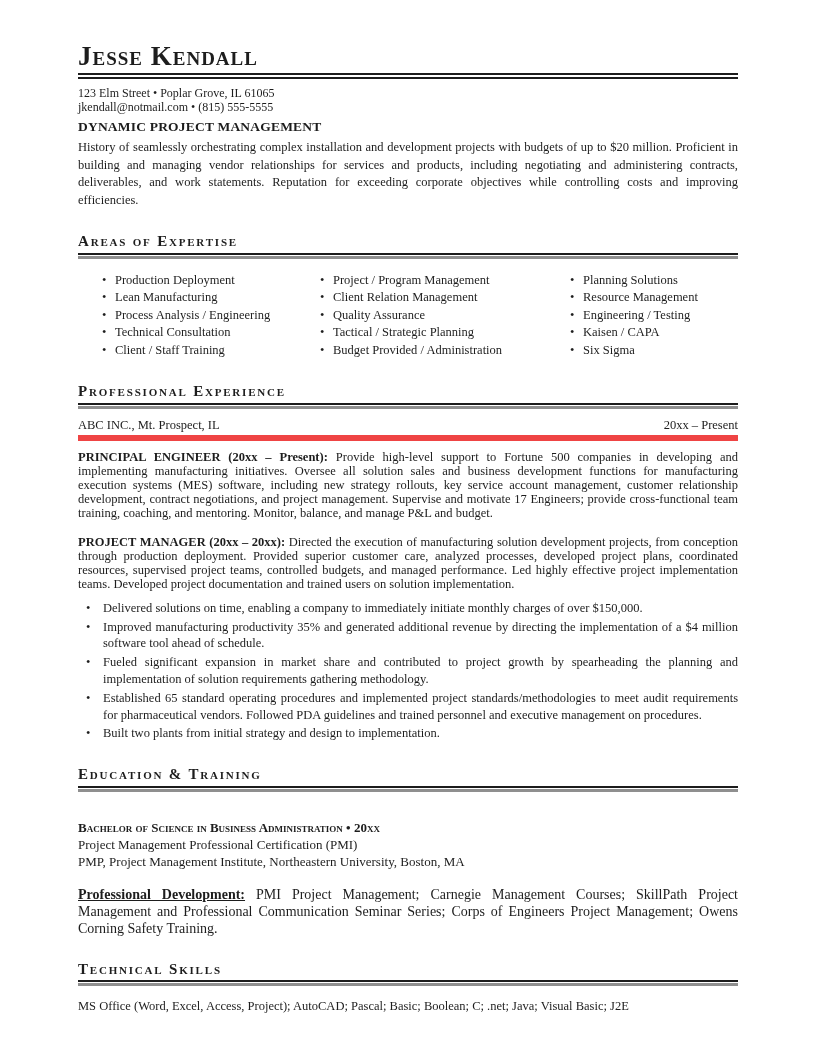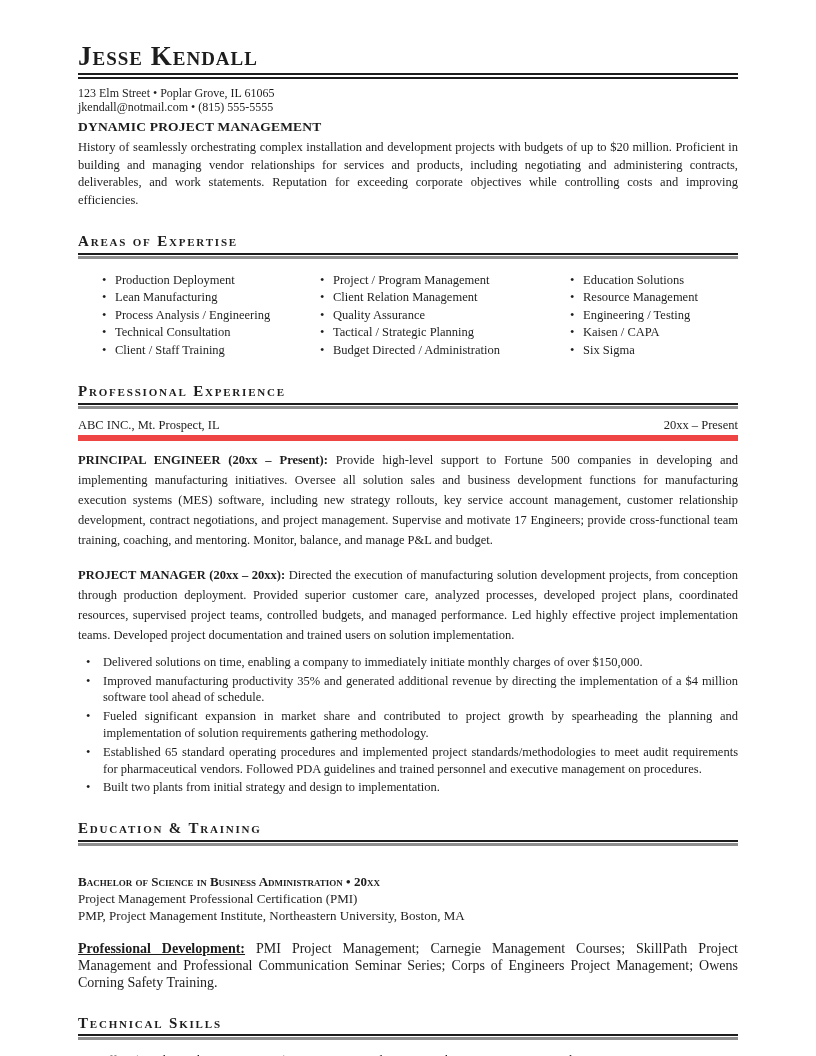--- a/index.html
+++ b/index.html
@@ -27,21 +27,21 @@
   
   .exp-cols { display: grid; grid-template-columns: 218px 250px 1fr; margin-top: 13px; }
   .exp-cols ul { list-style: none; margin: 0; padding: 0 0 0 24px; }
   .exp-cols li { display: flex; font-size: 12.5px; line-height: 17.5px; }
   .exp-cols .blt { flex: 0 0 13px; }
   
   .company-row {
     display: flex; justify-content: space-between; align-items: center;
     font-size: 12.5px; padding: 9px 0 2px 0; border-bottom: 6px solid #ef4444;
   }
-  .role-para { text-align: justify; font-size: 12.5px; line-height: 20px; margin: 9px 0 0 0; }
+  .role-para { text-align: justify; font-size: 12.5px; line-height: 14px; margin: 9px 0 0 0; }
   .role-para + .role-para { margin-top: 15px; }
   .role-title { font-weight: 700; }
   .subhead { margin-top: 17px; font-size: 13px; }
   .subhead .subhead-text {
     font-variant: small-caps; font-weight: 700; text-decoration: underline; letter-spacing: 0.3px;
   }
   ul.successes { list-style: none; margin: 9px 0 0 0; padding: 0 0 0 8px; }
   ul.successes li { display: flex; font-size: 12.5px; line-height: 16.8px; margin-top: 2px; }
   ul.successes .blt { flex: 0 0 17px; }
   ul.successes .txt { flex: 1; text-align: justify; }
@@ -110,27 +110,27 @@
           <li>
             <span class="blt">•</span>
             <span class="txt">Quality Assurance</span>
           </li>
           <li>
             <span class="blt">•</span>
             <span class="txt">Tactical / Strategic Planning</span>
           </li>
           <li>
             <span class="blt">•</span>
-            <span class="txt">Budget Directed / Administration</span>
+            <span class="txt">Budget Provided / Administration</span>
           </li>
         </ul>
       <ul>
           <li>
             <span class="blt">•</span>
-            <span class="txt">Education Solutions</span>
+            <span class="txt">Planning Solutions</span>
           </li>
           <li>
             <span class="blt">•</span>
             <span class="txt">Resource Management</span>
           </li>
           <li>
             <span class="blt">•</span>
             <span class="txt">Engineering / Testing</span>
           </li>
           <li>

